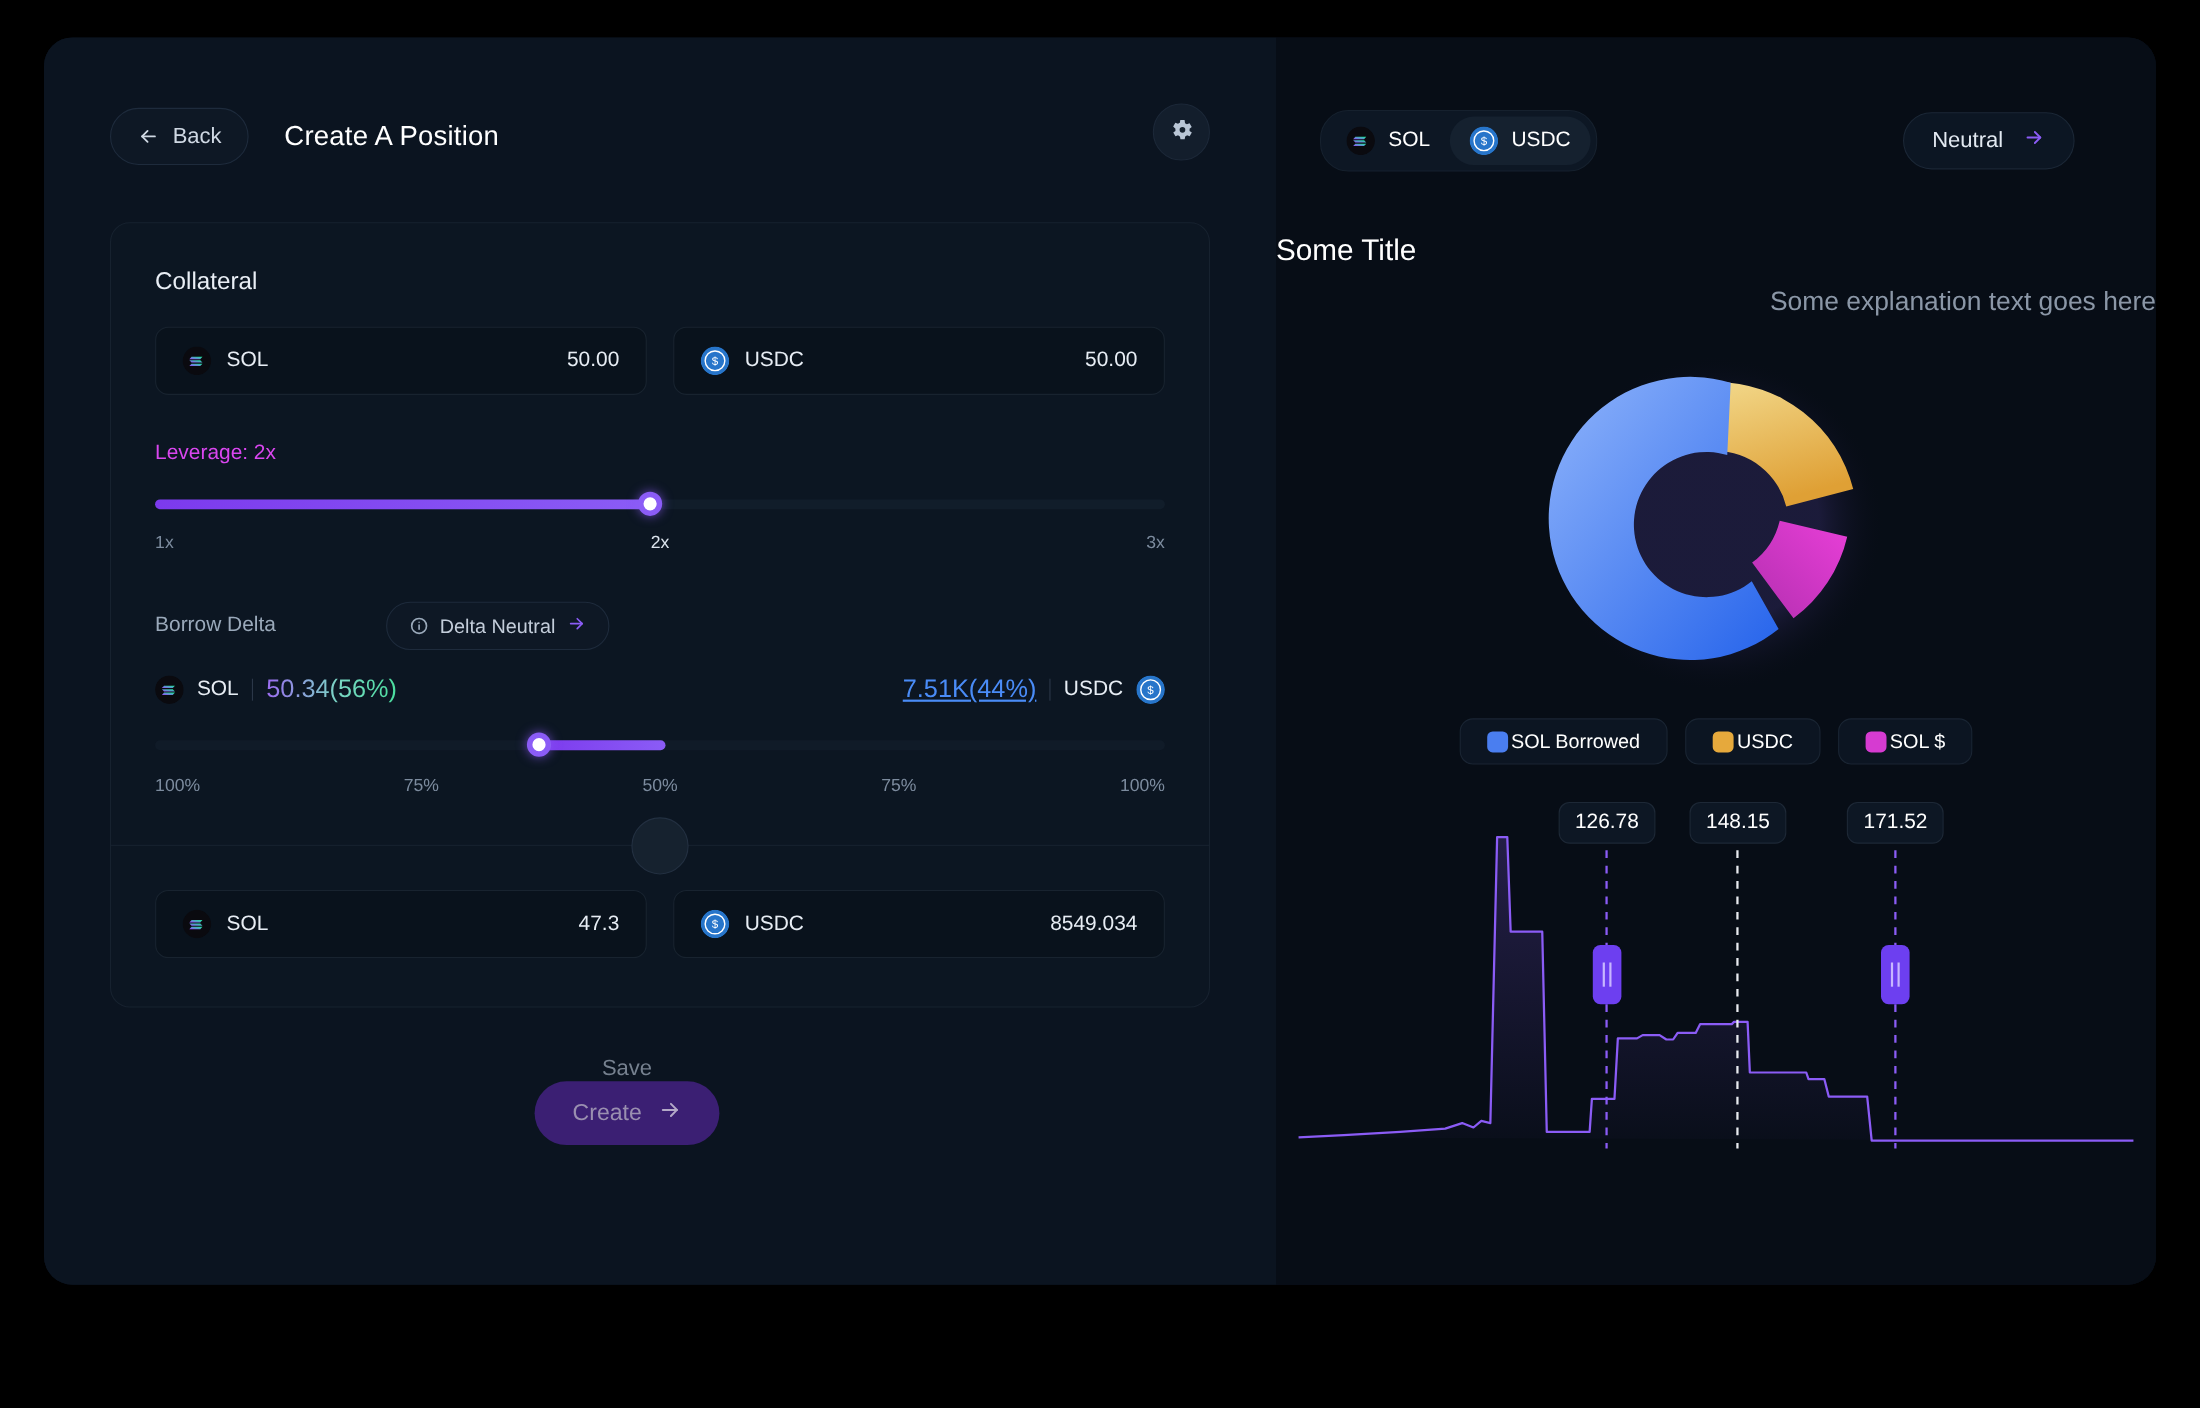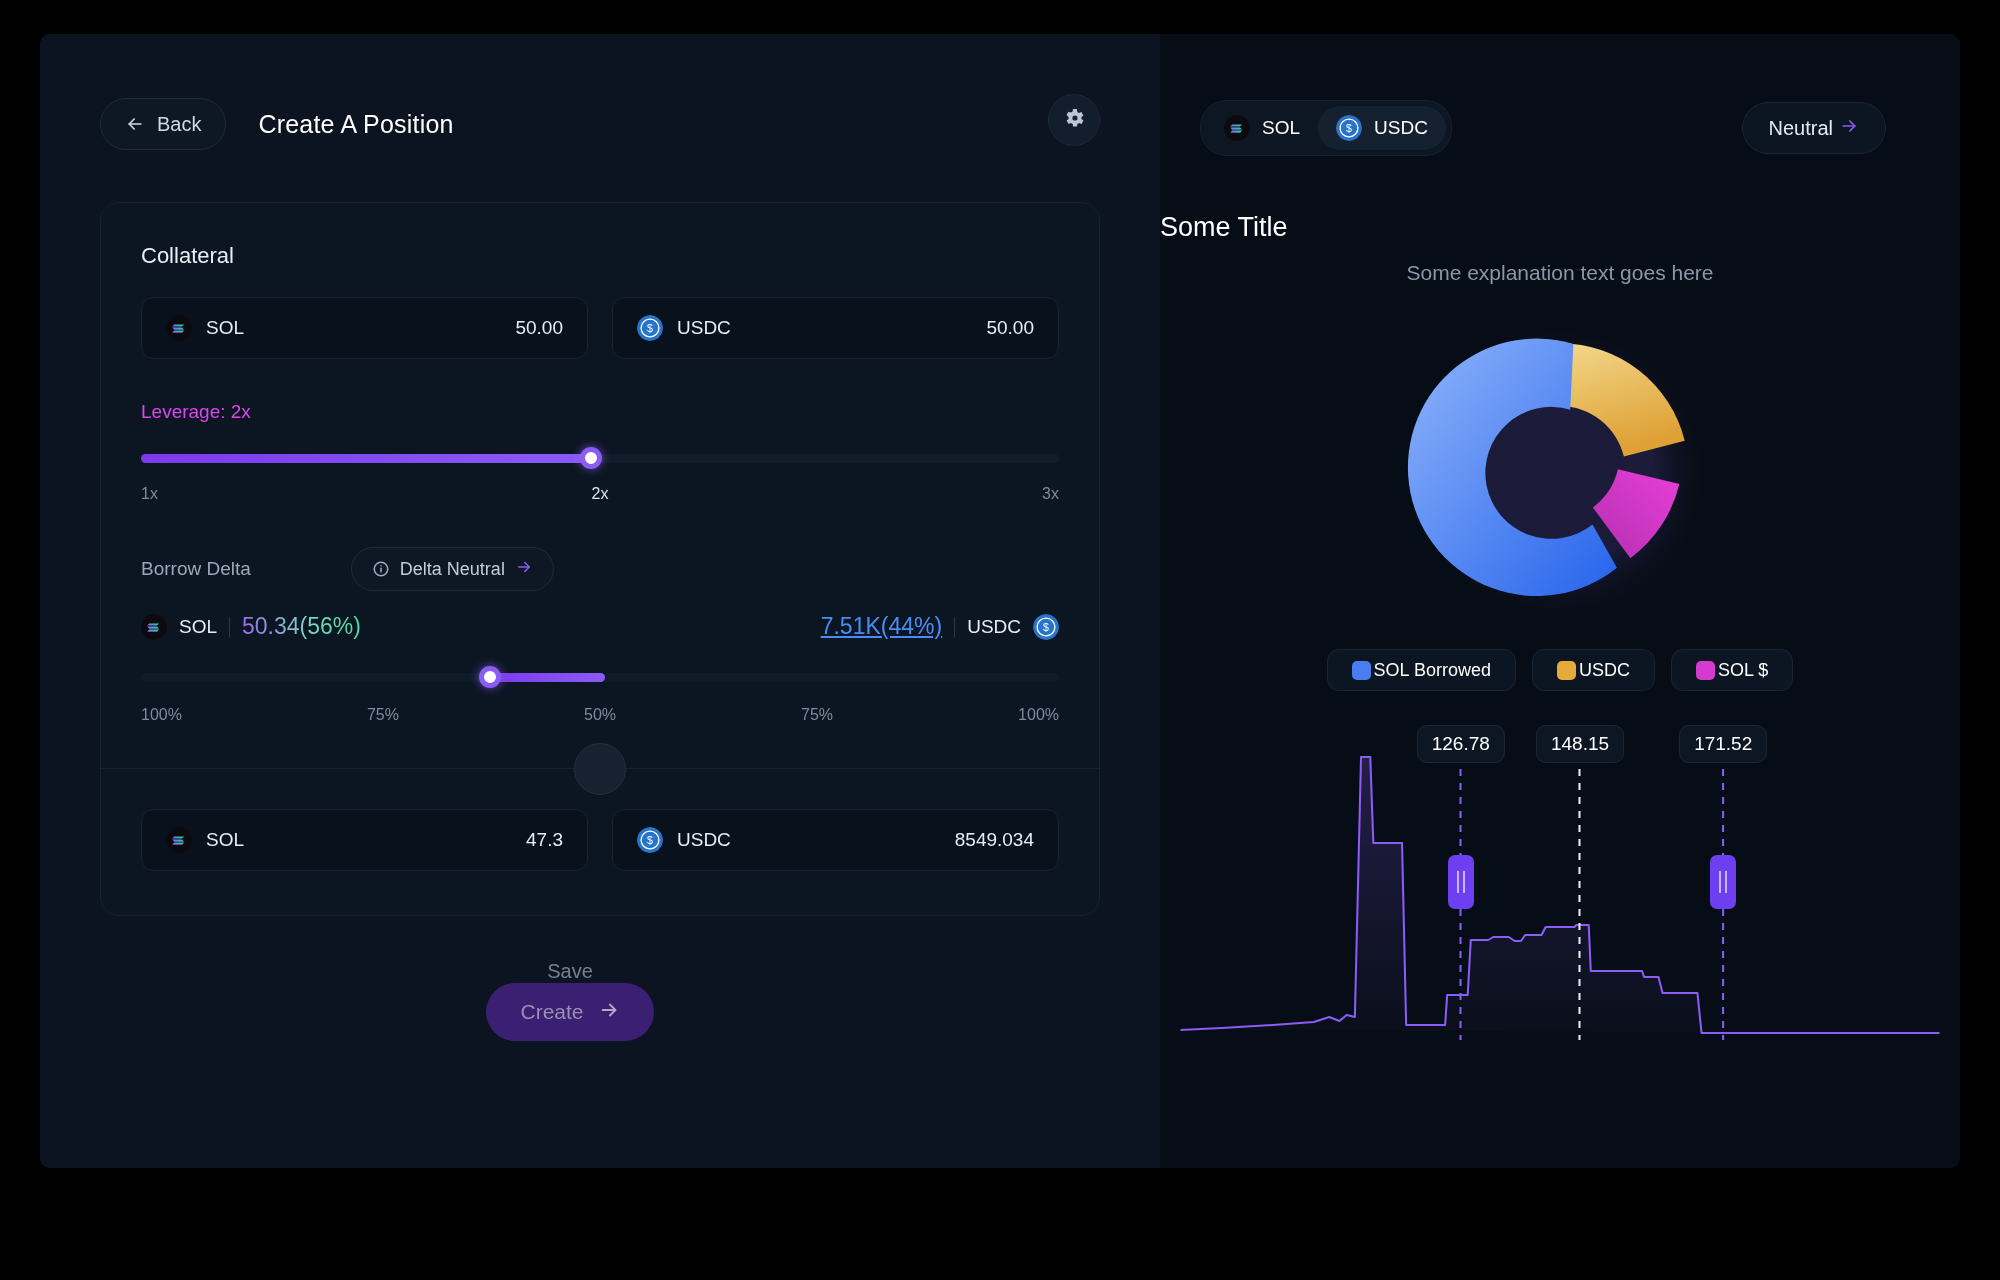--- a/index.html
+++ b/index.html
@@ -6,21 +6,21 @@
   html, body {
     width: 2000px; height: 1280px;
     background: #000000;
     font-family: "Liberation Sans", sans-serif;
     overflow: hidden;
   }
   .app-shell {
     position: absolute;
     left: 40px; top: 34px;
     width: 1920px; height: 1134px;
-    border-radius: 10px;
+    border-radius: 26px;
     background: #0b1420;
     overflow: hidden;
     display: flex;
   }
   
   .left-panel {
     position: relative;
     width: 1120px;
     padding: 0;
     background: #0b1420;
@@ -226,35 +226,35 @@
   .pair-chip {
     display: flex; align-items: center; gap: 12px;
     height: 44px; padding: 0 18px;
     border-radius: 22px;
     font-size: 19px; color: #ffffff;
     cursor: pointer;
   }
   .pair-chip.active { background: #15212f; }
   .neutral-chip {
     margin-left: auto;
-    display: flex; align-items: center; gap: 6px;
+    display: flex; align-items: center; gap: 18px;
     height: 52px; padding: 16px 26px;
     border-radius: 26px;
     border: 1px solid #1b2736;
     background: #0c1623;
     color: #e2e9f1; font-size: 20px;
     cursor: pointer;
   }
   .rp-title {
     text-align: left; margin-top: 56px;
     font-size: 27px; color: #ffffff; font-weight: 500;
   }
   .rp-sub {
-    text-align: center; margin-top: 18px;
-    font-size: 21px; color: #8b97a7;
+    text-align: right; margin-top: 18px;
+    font-size: 24px; color: #8b97a7;
   }
   .donut-wrap {
     display: flex; justify-content: center;
     margin-top: 22px;
   }
   .legend-row {
     display: flex; justify-content: center; gap: 16px;
     margin-top: 12px;
   }
   .legend-chip {

